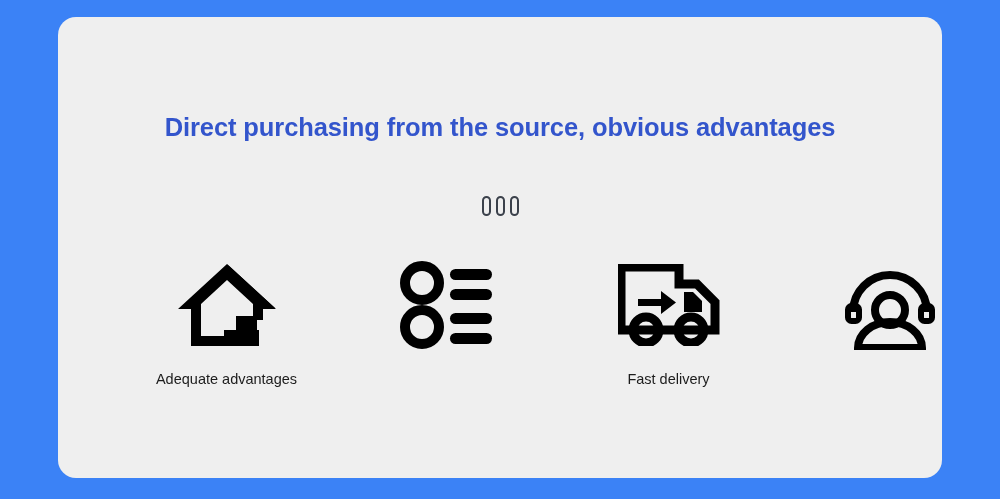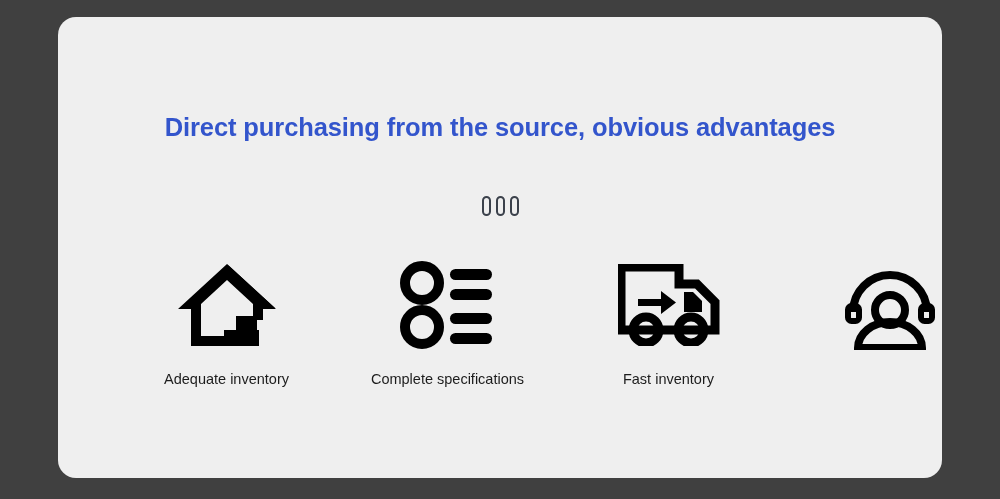--- a/index.html
+++ b/index.html
@@ -12,21 +12,21 @@
     height: 499px;
     overflow: hidden;
     font-family: "Liberation Sans", sans-serif;
     -webkit-font-smoothing: antialiased;
   }
 
   .stage {
     position: relative;
     width: 1000px;
     height: 499px;
-    background: #404040;
+    background: #3b82f6;
   }
 
   .panel {
     position: absolute;
     left: 58px;
     top: 17px;
     width: 884px;
     height: 461px;
     background: #efefef;
     border-radius: 18px;
@@ -122,48 +122,47 @@
           <svg width="100" height="90" viewBox="0 0 100 90" aria-hidden="true">
             <path d="M50 4 L98 48 L86 48 L86 40.5 L50 7.5 L14 40.5 L14 86 L56 86 L56 76 L24 76 L24 44 L50 20 L76 44 L76 48 L98 48 L86 48 Z" fill="#000000"></path>
             <polygon points="50,4 99,49 86,49 50,16 14,49 1,49" fill="#000000"></polygon>
             <rect x="14" y="40" width="10" height="46" fill="#000000"></rect>
             <rect x="14" y="76" width="44" height="10" fill="#000000"></rect>
             <rect x="76" y="40" width="10" height="20" fill="#000000"></rect>
             <rect x="59" y="56" width="21" height="30" fill="#000000"></rect>
             <rect x="47" y="70" width="35" height="16" fill="#000000"></rect>
           </svg>
         </div>
-        <div class="feature-label">Adequate inventory</div>
+        <div class="feature-label">Adequate advantages</div>
       </div>
 
       <div class="feature">
         <div class="feature-icon">
           <svg width="96" height="88" viewBox="0 0 96 88" aria-hidden="true">
             <circle cx="22" cy="22" r="17" fill="none" stroke="#000000" stroke-width="10"></circle>
             <circle cx="22" cy="66" r="17" fill="none" stroke="#000000" stroke-width="10"></circle>
             <rect x="50" y="8" width="42" height="11" rx="5.5" fill="#000000"></rect>
             <rect x="50" y="28" width="42" height="11" rx="5.5" fill="#000000"></rect>
             <rect x="50" y="52" width="42" height="11" rx="5.5" fill="#000000"></rect>
             <rect x="50" y="72" width="42" height="11" rx="5.5" fill="#000000"></rect>
           </svg>
         </div>
-        <div class="feature-label">Complete specifications</div>
       </div>
 
       <div class="feature">
         <div class="feature-icon">
           <svg width="102" height="82" viewBox="0 0 102 82" aria-hidden="true">
             <path d="M3 3 L61 3 L61 20 L79 20 L97 38 L97 66 L3 66 Z" fill="none" stroke="#000000" stroke-width="9"></path>
             <path d="M66 28 L75 28 L84 37 L84 48 L66 48 Z" fill="#000000"></path>
             <path d="M20 35 L43 35 L43 27 L58 38.5 L43 50 L43 42 L20 42 Z" fill="#000000"></path>
             <circle cx="28" cy="66" r="13" fill="none" stroke="#000000" stroke-width="9"></circle>
             <circle cx="73" cy="66" r="13" fill="none" stroke="#000000" stroke-width="9"></circle>
           </svg>
         </div>
-        <div class="feature-label">Fast inventory</div>
+        <div class="feature-label">Fast delivery</div>
       </div>
 
       <div class="feature">
         <div class="feature-icon">
           <svg width="100" height="90" viewBox="0 0 100 90" aria-hidden="true">
             <path d="M13 52 A37 37 0 0 1 87 52" fill="none" stroke="#000000" stroke-width="8"></path>
             <rect x="8" y="46" width="11" height="15" rx="3.5" fill="none" stroke="#000000" stroke-width="6"></rect>
             <rect x="81" y="46" width="11" height="15" rx="3.5" fill="none" stroke="#000000" stroke-width="6"></rect>
             <circle cx="50" cy="50" r="15" fill="none" stroke="#000000" stroke-width="8"></circle>
             <path d="M18 88 A32 26 0 0 1 82 88 Z" fill="none" stroke="#000000" stroke-width="8"></path>

